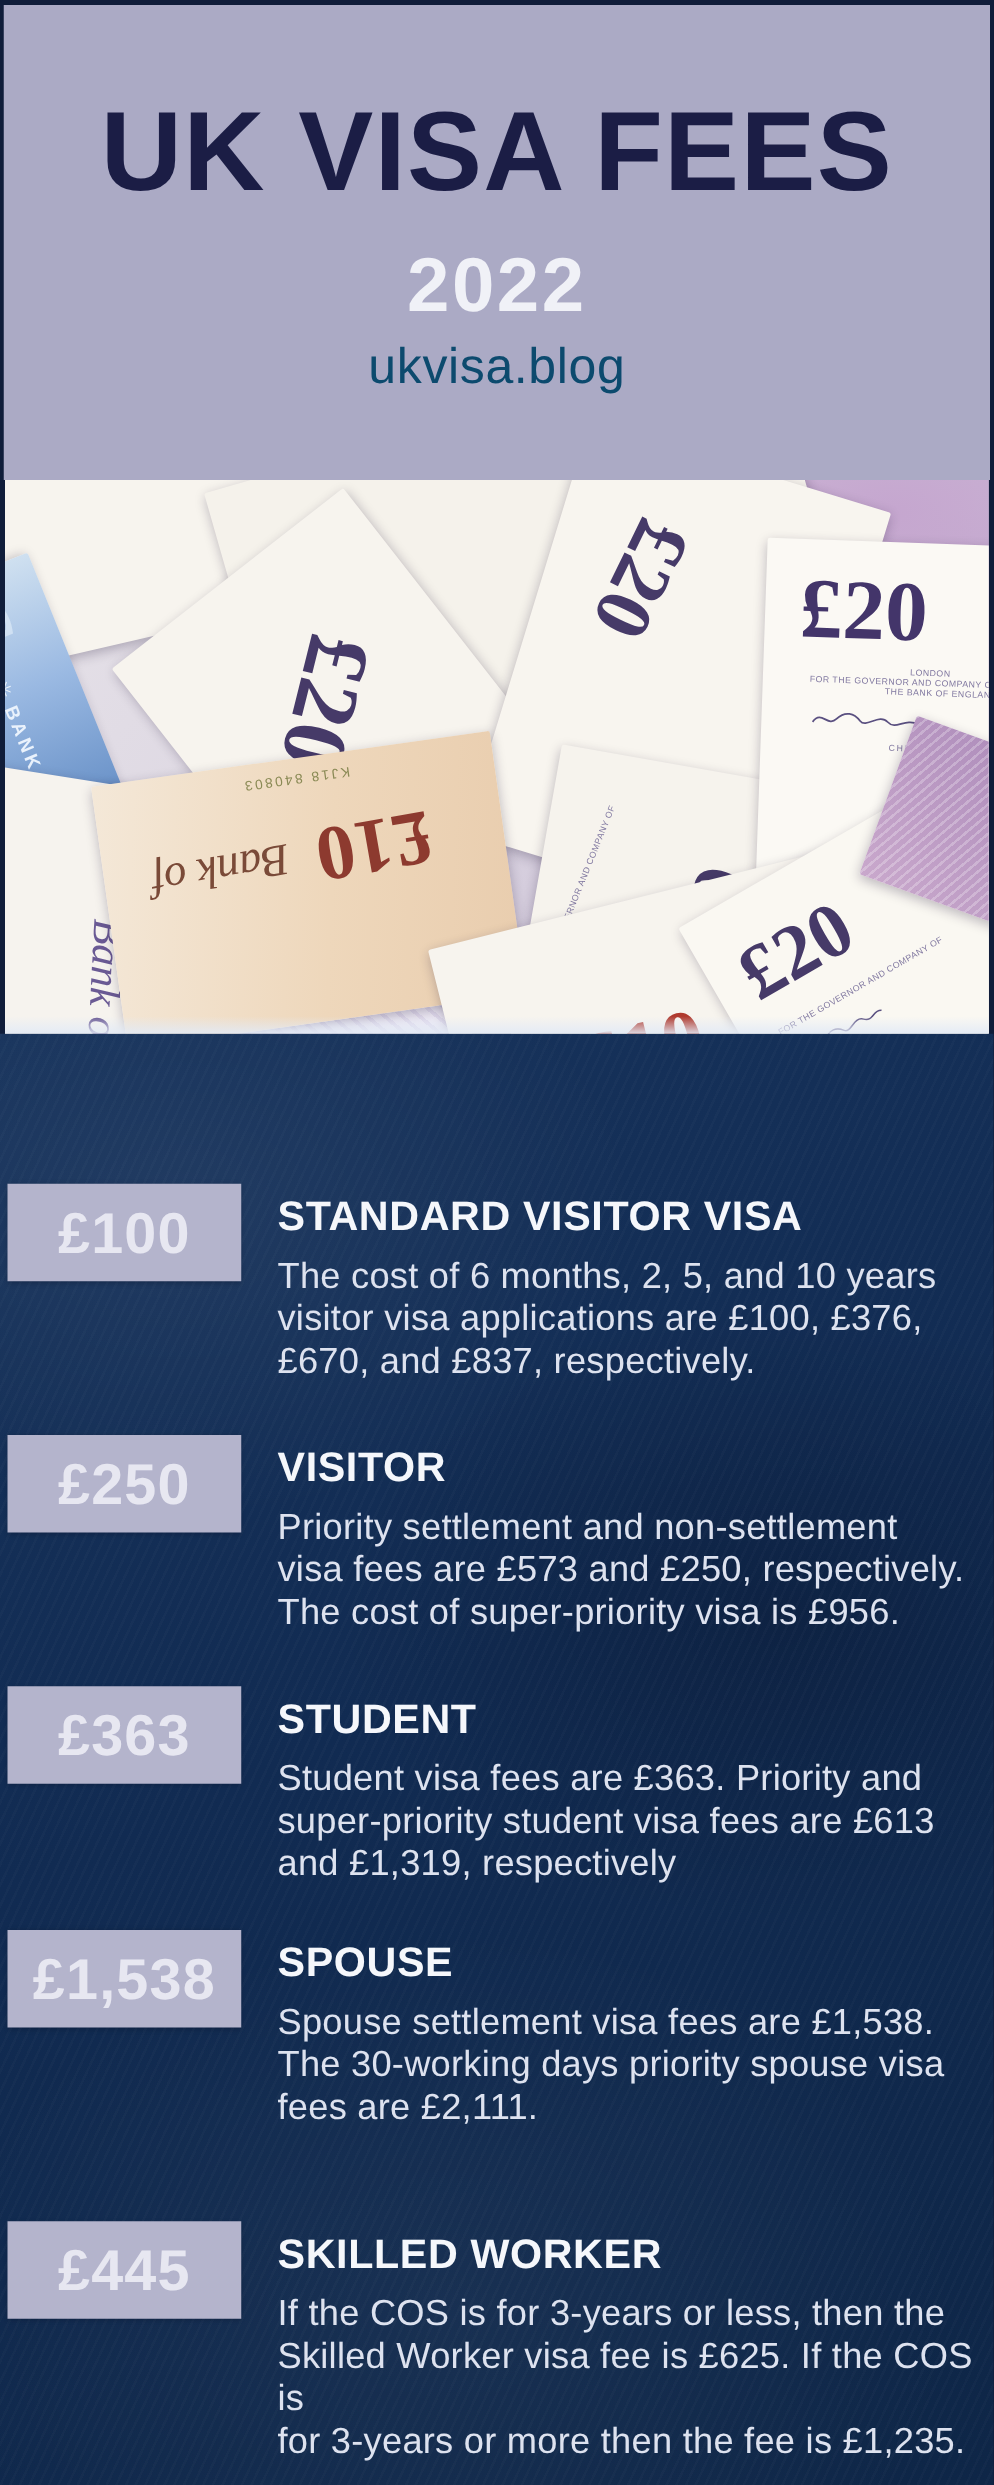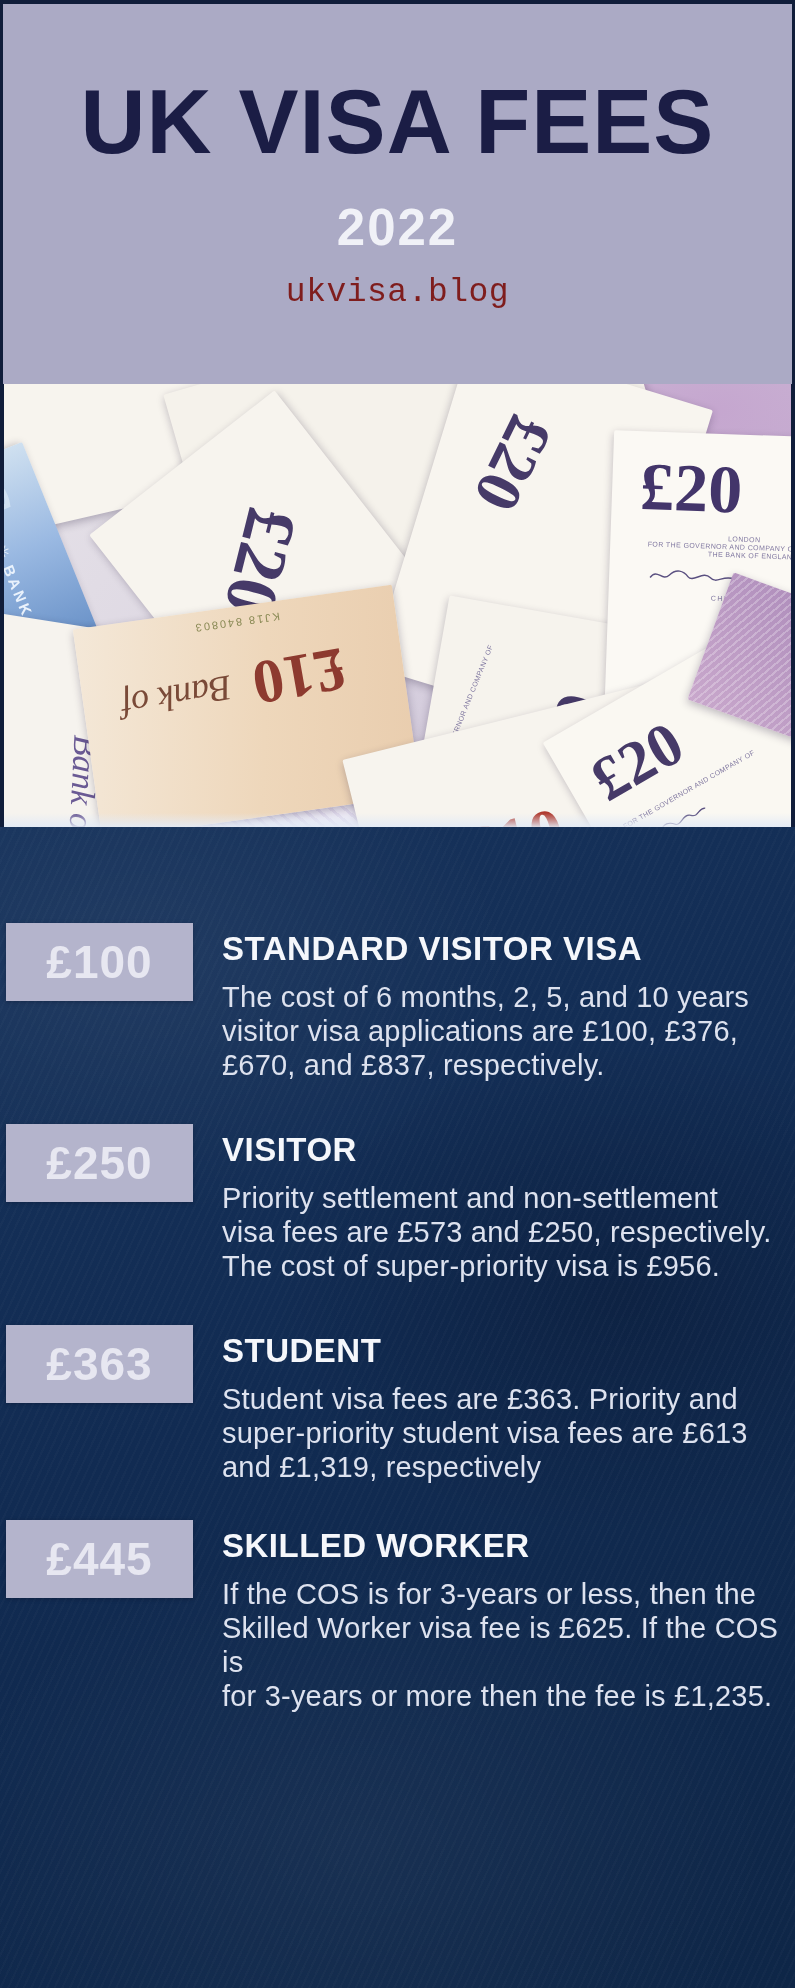--- a/index.html
+++ b/index.html
@@ -14,26 +14,26 @@
   
   .hero {
     margin:4px 3px 0 3px; height:380px; background:#abaac5;
     display:flex; flex-direction:column; align-items:center; text-align:center;
   }
   .hero-title {
     margin-top:72px; font-size:90px; line-height:92px; font-weight:800;
     letter-spacing:1px; color:#1b1d45; white-space:nowrap;
   }
   .hero-year {
-    margin-top:34px; font-size:51px; line-height:52px; font-weight:800;
+    margin-top:34px; font-size:61px; line-height:52px; font-weight:800;
     letter-spacing:2px; color:#f0f1f7;
   }
   .hero-site {
-    margin-top:21px; font-size:33px; line-height:36px; font-weight:400;
-    color:#7f1d1d; letter-spacing:0.5px;font-family:Liberation Mono, monospace;
+    margin-top:21px; font-size:40px; line-height:36px; font-weight:400;
+    color:#0c4a6e; letter-spacing:0.5px;
   }
 
   
   .photo {
     position:relative; margin:0 4px; height:443px; overflow:hidden;
     background:
       radial-gradient(ellipse 430px 250px at 90% 6%, rgba(196,164,206,0.95) 0%, rgba(196,164,206,0.55) 45%, rgba(196,164,206,0) 75%),
       radial-gradient(ellipse 300px 220px at 101% 40%, rgba(180,150,198,0.8) 0%, rgba(180,150,198,0) 70%),
       linear-gradient(130deg, #e7e3e9 0%, #dbd5e1 45%, #cfc5d9 75%, #c4b4d1 100%);
   }
@@ -45,21 +45,21 @@
   .p20 { color:#463a68; font-weight:bold; }
   .micro { font-size:7px; letter-spacing:0.4px; color:#8078a0; line-height:8px; }
   .photo-fade {
     position:absolute; left:0; right:0; bottom:0; height:14px;
     background:linear-gradient(rgba(226,234,246,0), rgba(226,234,246,0.9));
     z-index:40;
   }
 
   
   .fees {
-    position:relative; width:795px; height:1161px; padding:96px 0 0 6px;
+    position:relative; width:795px; height:1161px; padding:120px 0 0 6px;
     background:
       repeating-linear-gradient(115deg, rgba(255,255,255,0.018) 0 2px, rgba(0,0,0,0) 2px 7px),
       radial-gradient(ellipse 620px 420px at 18% 12%, rgba(255,255,255,0.05), rgba(0,0,0,0) 60%),
       radial-gradient(ellipse 540px 380px at 78% 40%, rgba(0,0,10,0.20), rgba(0,0,0,0) 65%),
       radial-gradient(ellipse 700px 520px at 45% 88%, rgba(255,255,255,0.04), rgba(0,0,0,0) 60%),
       linear-gradient(155deg, #17335c 0%, #112b52 45%, #0e2647 100%);
     overflow:hidden;
   }
   .fee-row { display:flex; align-items:flex-start; margin-bottom:41px; }
   .fee-row.gap-sm { margin-bottom:35px; }
@@ -200,20 +200,31 @@
         <span class="fee-amount">£363</span>
       </div>
       <div class="fee-content">
         <div class="fee-title">STUDENT</div>
         <div class="fee-desc">Student visa fees are £363. Priority and
 super-priority student visa fees are £613
 and £1,319, respectively</div>
       </div>
     </div>
 
+    <div class="fee-row gap-lg">
+      <div class="fee-badge">
+        <span class="fee-amount">£1,538</span>
+      </div>
+      <div class="fee-content">
+        <div class="fee-title">SPOUSE</div>
+        <div class="fee-desc">Spouse settlement visa fees are £1,538.
+The 30-working days priority spouse visa
+fees are £2,111.</div>
+      </div>
+    </div>
 
     <div class="fee-row">
       <div class="fee-badge">
         <span class="fee-amount">£445</span>
       </div>
       <div class="fee-content">
         <div class="fee-title">SKILLED WORKER</div>
         <div class="fee-desc">If the COS is for 3-years or less, then the
 Skilled Worker visa fee is £625. If the COS is
 for 3-years or more then the fee is £1,235.</div>

